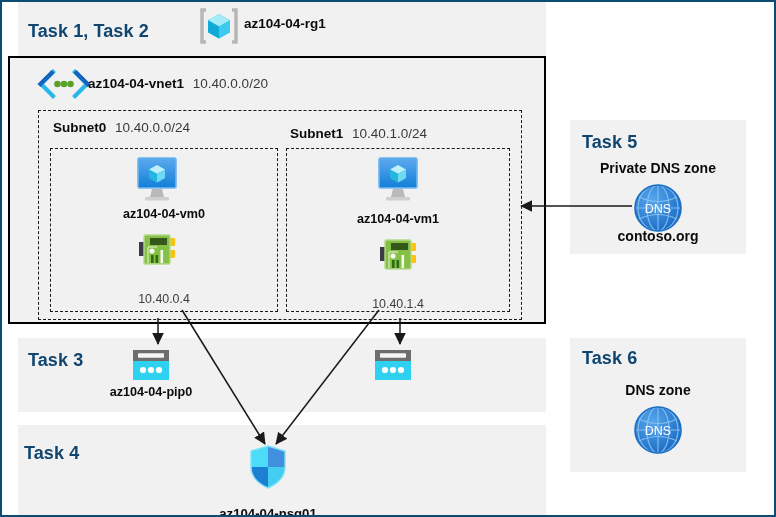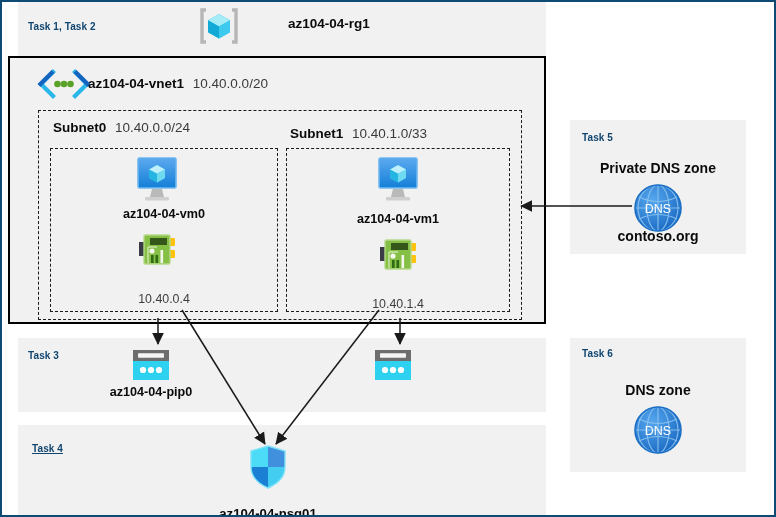--- a/index.html
+++ b/index.html
@@ -42,21 +42,21 @@
     position: absolute;
     left: 8px; top: 56px;
     width: 538px; height: 268px;
     background: #f1f1f1;
     border: 2px solid #000000;
     box-sizing: border-box;
   }
   .task-label {
     position: absolute;
     color: #10456f;
-    font-size: 10px;
+    font-size: 18px;
     font-weight: bold;
     letter-spacing: 0.1px;
     white-space: nowrap;
   }
   .title-bold {
     font-weight: bold;
     color: #0b0b0b;
   }
   .title-reg {
     font-weight: normal;
@@ -121,21 +121,21 @@
     <svg width="40" height="40" viewBox="0 0 40 40">
       <path d="M7 4 L3 4 L3 36 L7 36" fill="none" stroke="#b6b6b6" stroke-width="3.4"></path>
       <path d="M33 4 L37 4 L37 36 L33 36" fill="none" stroke="#b6b6b6" stroke-width="3.4"></path>
       <polygon points="20,8 31,14.2 31,26.2 20,32.4 9,26.2 9,14.2" fill="#32c4e8"></polygon>
       <polygon points="20,8 31,14.2 20,20.4 9,14.2" fill="#a5ecf7"></polygon>
       <polygon points="20,20.4 31,14.2 31,26.2 20,32.4" fill="#3ec9ef"></polygon>
       <polygon points="20,20.4 9,14.2 9,26.2 20,32.4" fill="#12a9d6"></polygon>
     </svg>
   </div>
 
-  <div class="heading-row" style="left:244px; top:16px;margin-left:44px;">
+  <div class="heading-row" style="left:244px; top:16px;">
     <span class="title-bold">az104-04-rg1</span>
   </div>
 
   <div class="rg-area"></div>
 
   <div class="icon" style="left:36px; top:68px;">
     <svg width="56" height="32" viewBox="0 0 56 32">
       <path d="M17 4 L5 16 L17 28" fill="none" stroke="#29b6e8" stroke-width="4.2" stroke-linecap="square" stroke-linejoin="miter"></path>
       <path d="M39 4 L51 16 L39 28" fill="none" stroke="#29b6e8" stroke-width="4.2" stroke-linecap="square" stroke-linejoin="miter"></path>
       <path d="M15.5 5 L4.5 16" fill="none" stroke="#1565c0" stroke-width="4.2" stroke-linecap="square"></path>
@@ -191,21 +191,21 @@
       <rect x="18.5" y="24" width="2.6" height="8" fill="#2f6b14"></rect>
       <rect x="23.5" y="19" width="2.6" height="13" fill="#f3f7ee"></rect>
       <path d="M11 16 L11 32" stroke="#c6e3a3" stroke-width="1.6" fill="none"></path>
       <path d="M11 16 L20 16" stroke="#c6e3a3" stroke-width="1.6" fill="none"></path>
     </svg>
   </div>
   <div class="node-sub" style="left:50px; top:292px; width:228px;">10.40.0.4</div>
 
   <div class="heading-row" style="left:290px; top:126px;">
     <span class="title-bold">Subnet1</span>
-    <span class="title-reg" style="margin-left:5px;">10.40.1.0/33</span>
+    <span class="title-reg" style="margin-left:5px;">10.40.1.0/24</span>
   </div>
   <div class="dashed-box" style="left:286px; top:148px; width:224px; height:164px;"></div>
 
   <div class="icon" style="left:374px; top:156px;">
     <svg width="48" height="46" viewBox="0 0 48 46">
       <rect x="5" y="2" width="38" height="30" rx="1.5" fill="#2a8fe0"></rect>
       <rect x="5" y="2" width="38" height="30" rx="1.5" fill="none" stroke="#6fb6ef" stroke-width="1.6"></rect>
       <linearGradient id="vmg2" x1="0" y1="0" x2="0" y2="1">
         <stop offset="0" stop-color="#5aa8ee"></stop>
           <stop offset="1" stop-color="#1680d8"></stop>
@@ -259,21 +259,21 @@
       <rect x="2" y="2" width="36" height="11" fill="#6d6d6d"></rect>
       <rect x="7" y="5.2" width="26" height="4.6" rx="0.8" fill="#f4f4f4"></rect>
       <rect x="2" y="13" width="36" height="19" fill="#2ed2f0"></rect>
       <circle cx="12" cy="22" r="3.1" fill="#ffffff"></circle>
       <circle cx="20" cy="22" r="3.1" fill="#ffffff"></circle>
       <circle cx="28" cy="22" r="3.1" fill="#ffffff"></circle>
     </svg>
   </div>
 
   <div class="panel-gray" style="left:18px; top:425px; width:528px; height:90px;"></div>
-  <div class="task-label" style="left:32px; top:443px;text-decoration:underline;">Task 4</div>
+  <div class="task-label" style="left:24px; top:443px;">Task 4</div>
 
   <div class="icon" style="left:248px; top:444px;">
     <svg width="40" height="46" viewBox="0 0 40 46">
       <defs>
         <clipPath id="shclip">
           <path d="M20 2 L37 7 L37 23 C37 33 29 40 20 44 C11 40 3 33 3 23 L3 7 Z"></path>
         </clipPath>
       </defs>
       <g clip-path="url(#shclip)">
         <rect x="0" y="0" width="20" height="23" fill="#4ddcf7"></rect>

